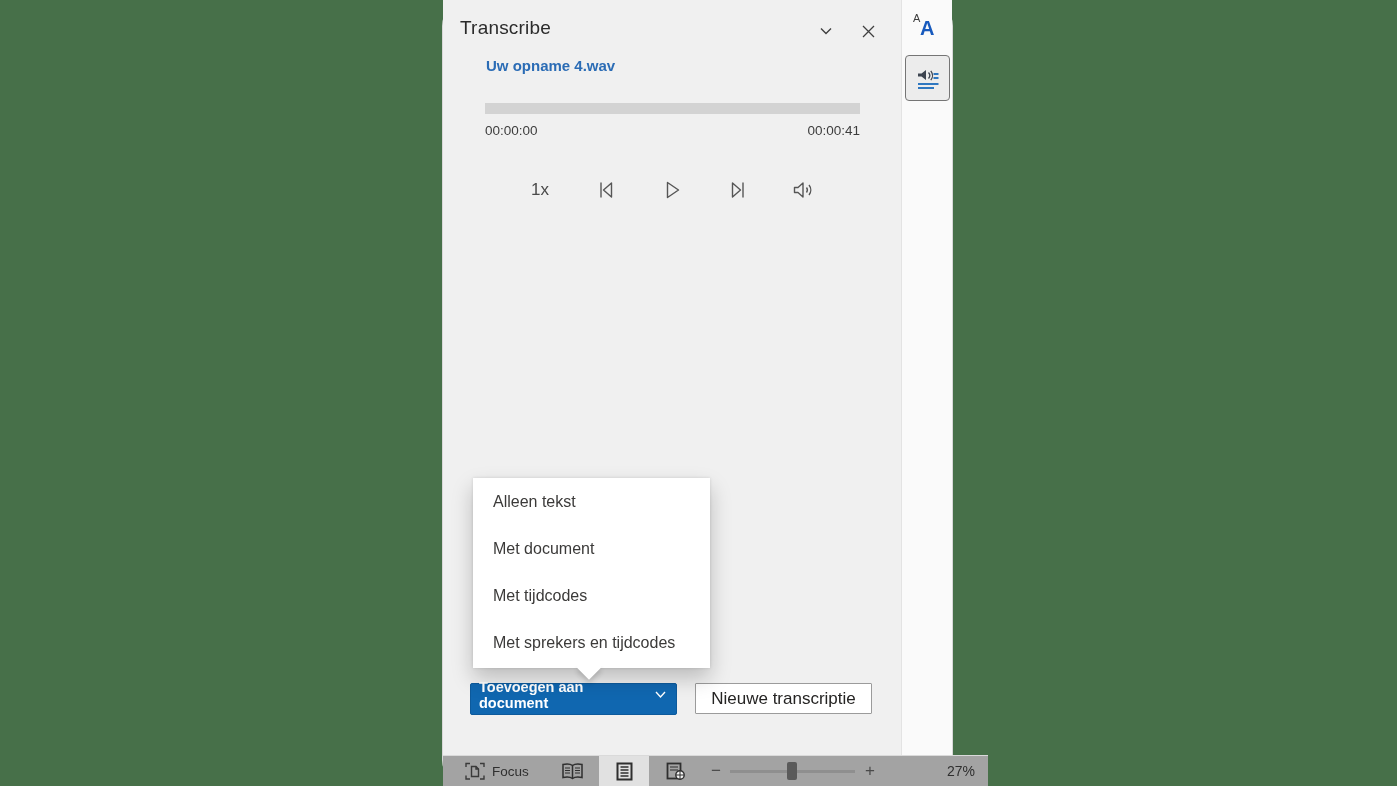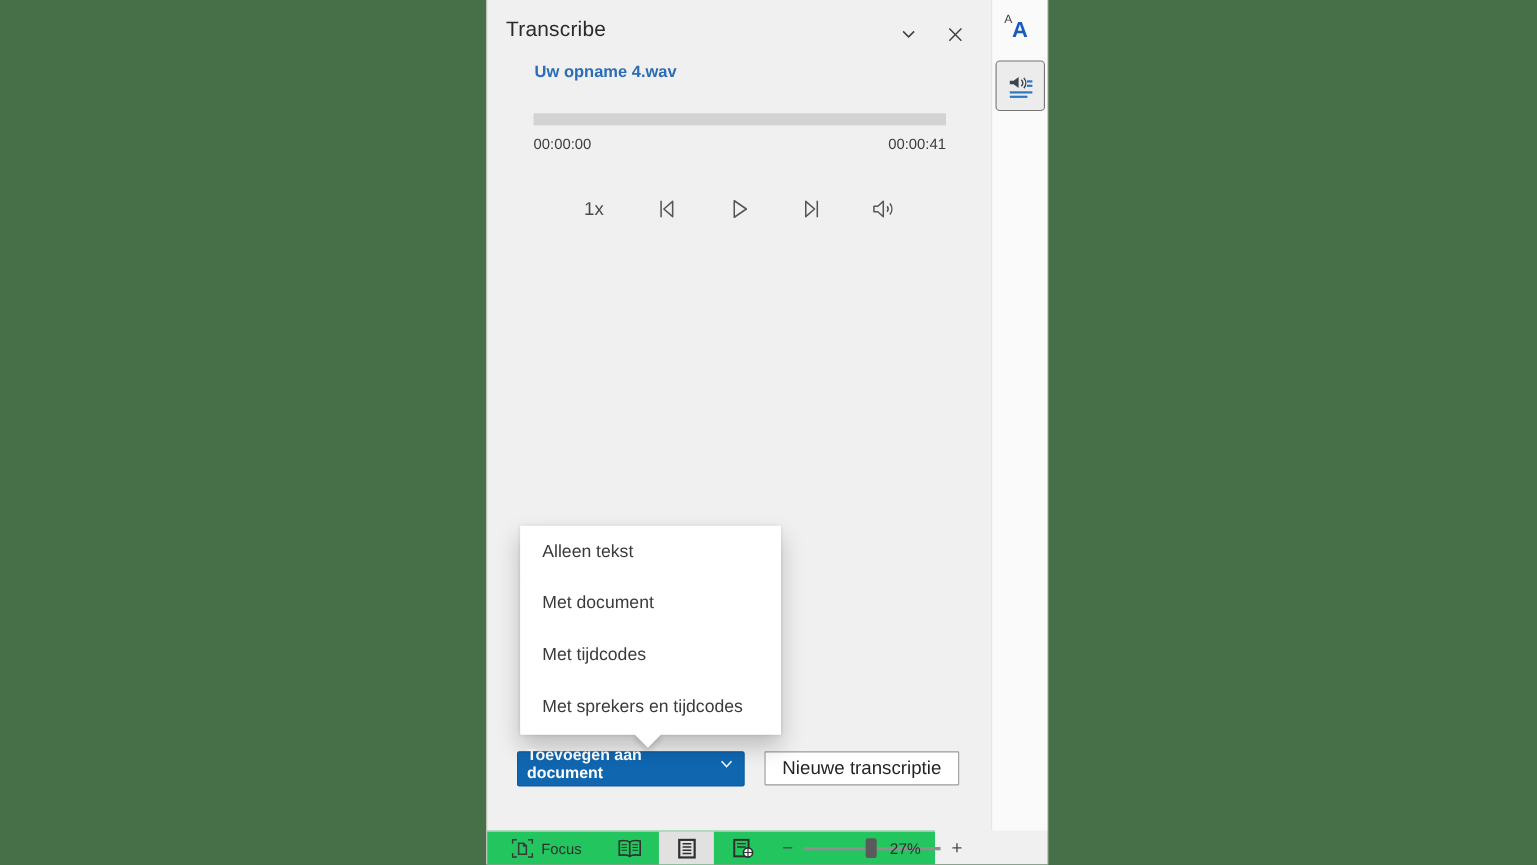--- a/index.html
+++ b/index.html
@@ -5,21 +5,21 @@
   * { margin:0; padding:0; box-sizing:border-box; }
   html,body { width:1397px; height:786px; overflow:hidden; }
   body {
     background:#477049;
     font-family:"Liberation Sans","DejaVu Sans",sans-serif;
     position:relative;
     -webkit-font-smoothing:antialiased;
   }
   .window {
     position:absolute; left:443px; top:0; width:509px; height:786px;
-    background:#f0f0f0; outline:1px solid #d8d8d8;
+    background:#f0f0f0; outline:1px solid #d8d8d8;border-radius:26px;
   }
   
   .pane {
     position:absolute; left:0; top:0; width:458px; height:755px;
     background:#f0f0f0;
   }
   .pane-title {
     position:absolute; left:17px; top:17px;
     font-size:19px; color:#2b2b2b; letter-spacing:.2px;
   }
@@ -93,22 +93,22 @@
   .text-tab .a-big {
     position:absolute; left:10px; top:5px; font-size:20px; font-weight:bold; color:#185abd;
   }
   .transcribe-tab {
     position:absolute; left:3px; top:55px; width:45px; height:46px;
     background:#ececec; border:1.5px solid #757575; border-radius:4px;
     display:flex; align-items:center; justify-content:center; cursor:pointer;
   }
   
   .status-bar {
-    position:absolute; left:0; top:755px; width:407px; height:31px;
-    background:#22c55e; border-top:1px solid #dadada;
+    position:absolute; left:0; top:755px; width:545px; height:31px;
+    background:#a3a3a3; border-top:1px solid #dadada;
   }
   .focus-group {
     position:absolute; left:22px; top:0; height:30px;
     display:flex; align-items:center; gap:7px; cursor:pointer;
   }
   .focus-group span { font-size:13.5px; color:#2f2f2f; }
   .view-cell {
     position:absolute; top:0; width:50px; height:30px;
     display:flex; align-items:center; justify-content:center; cursor:pointer;
   }

